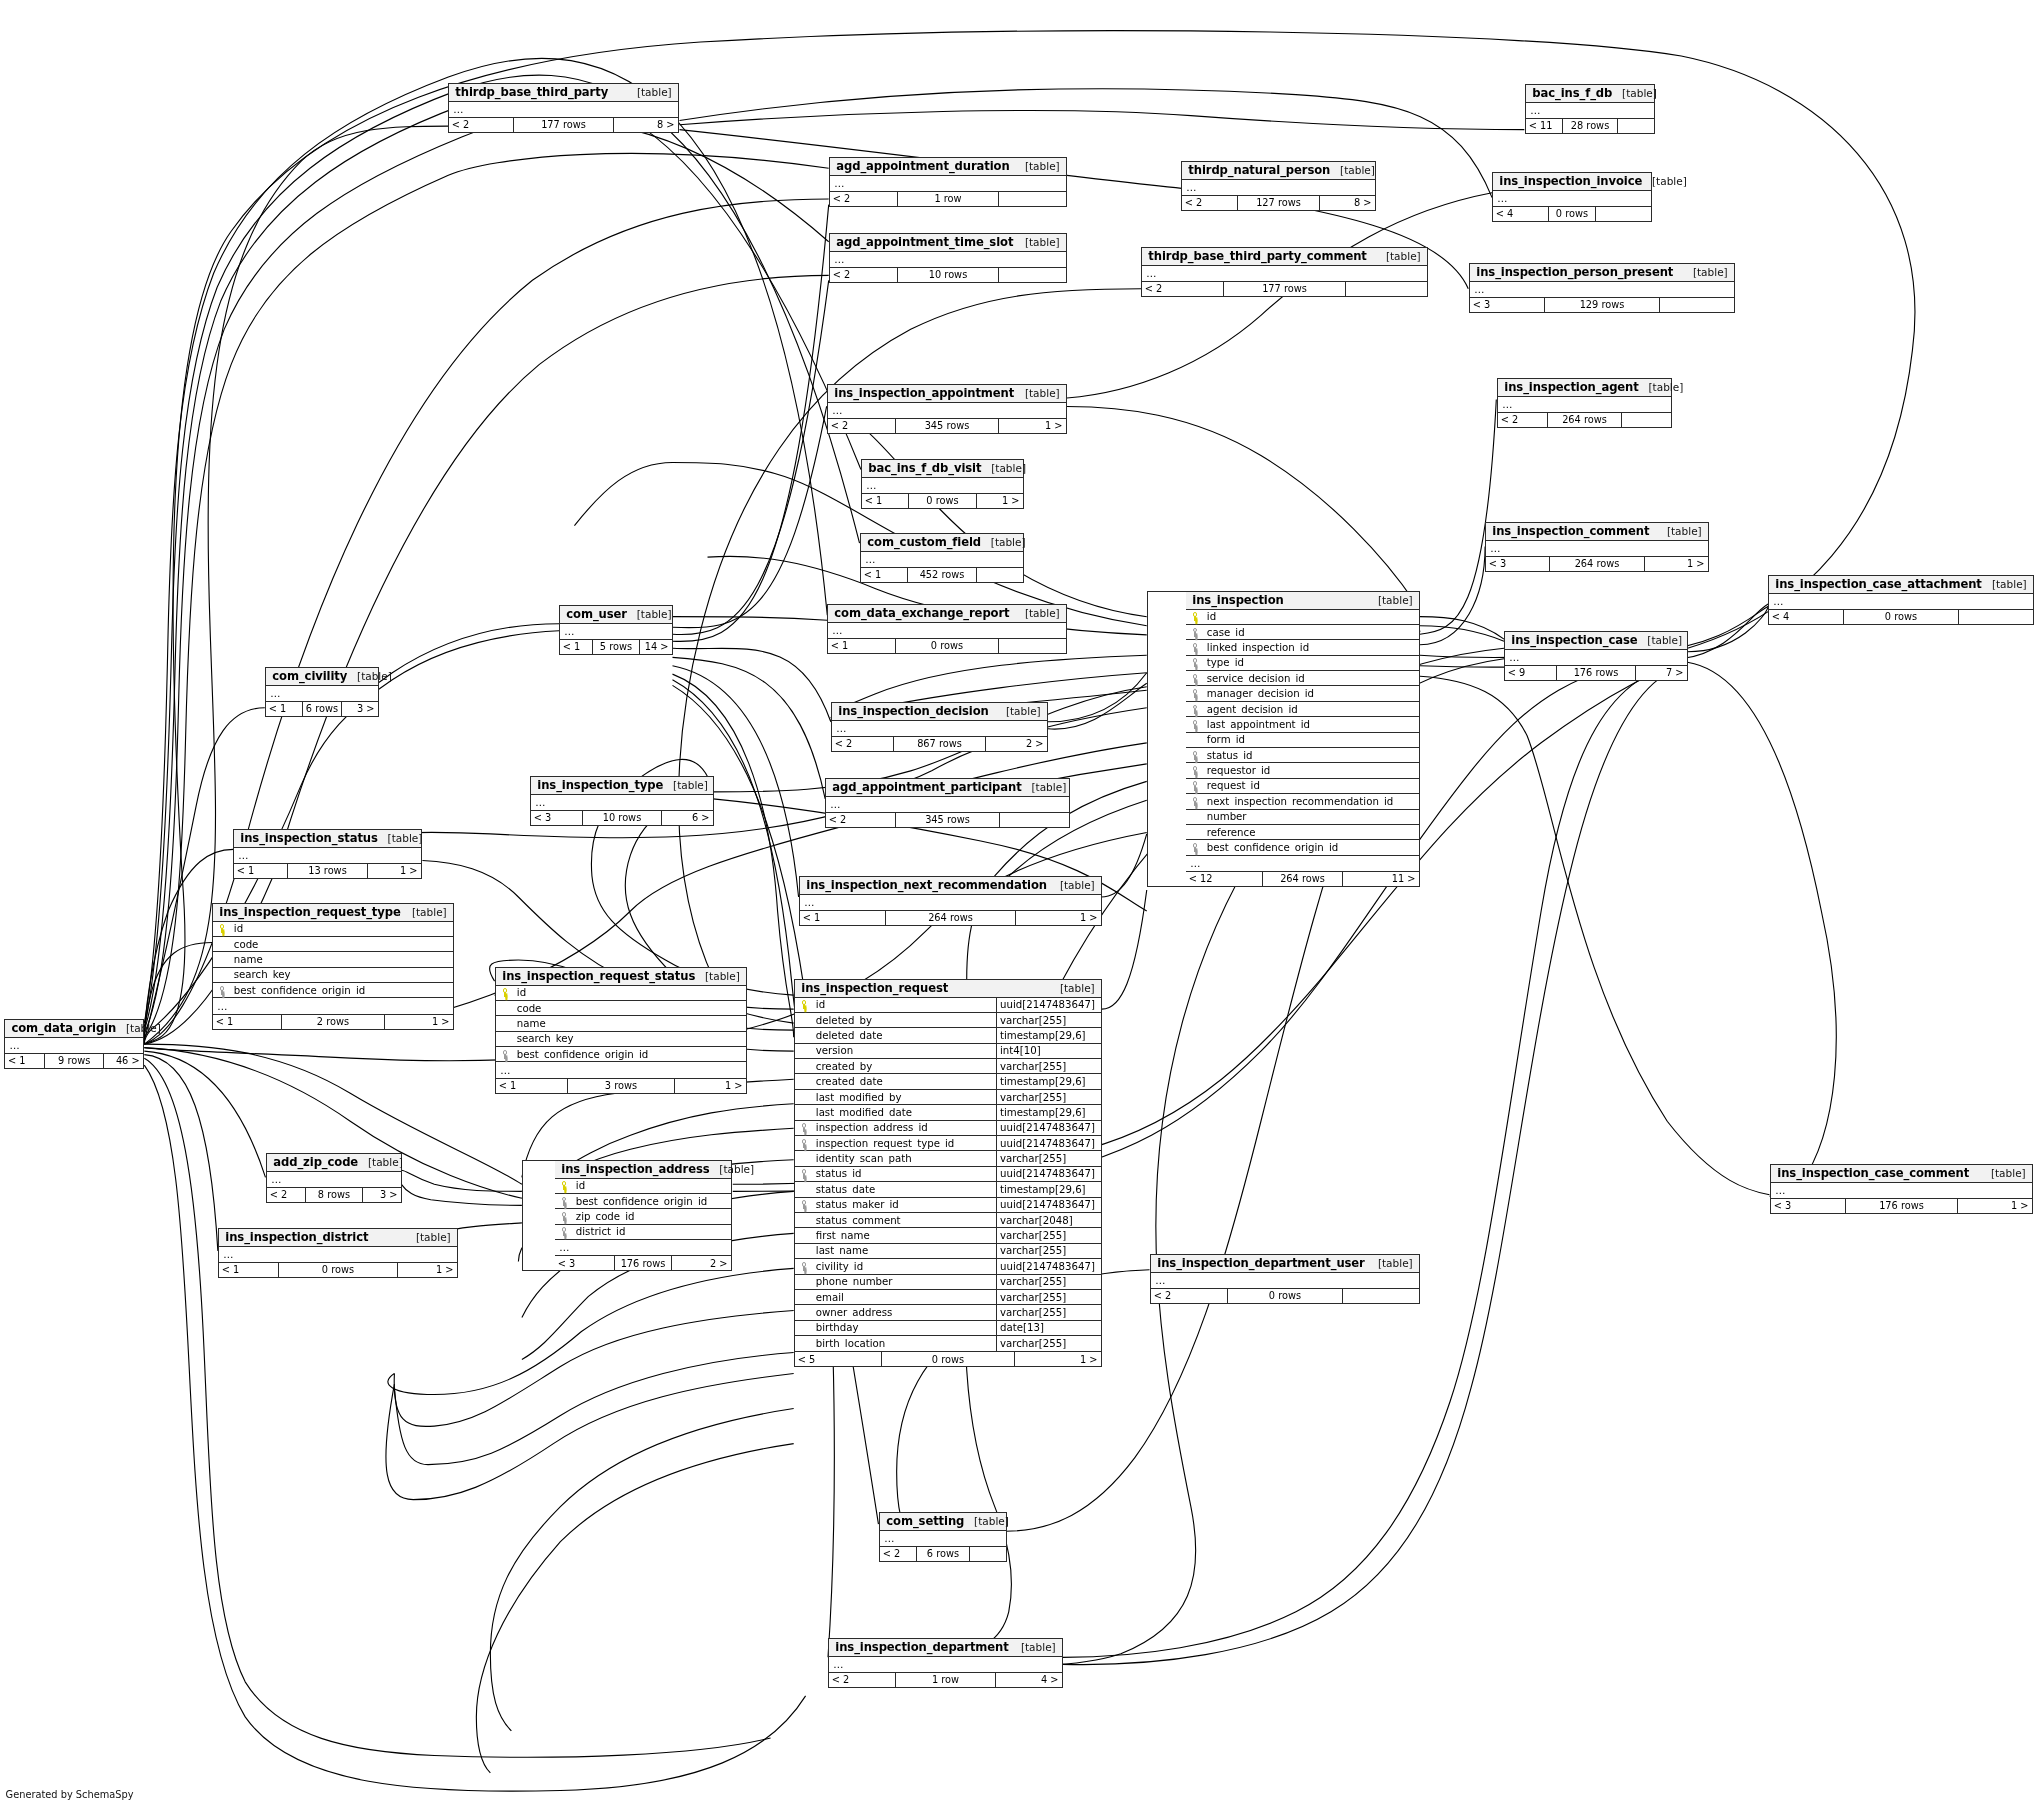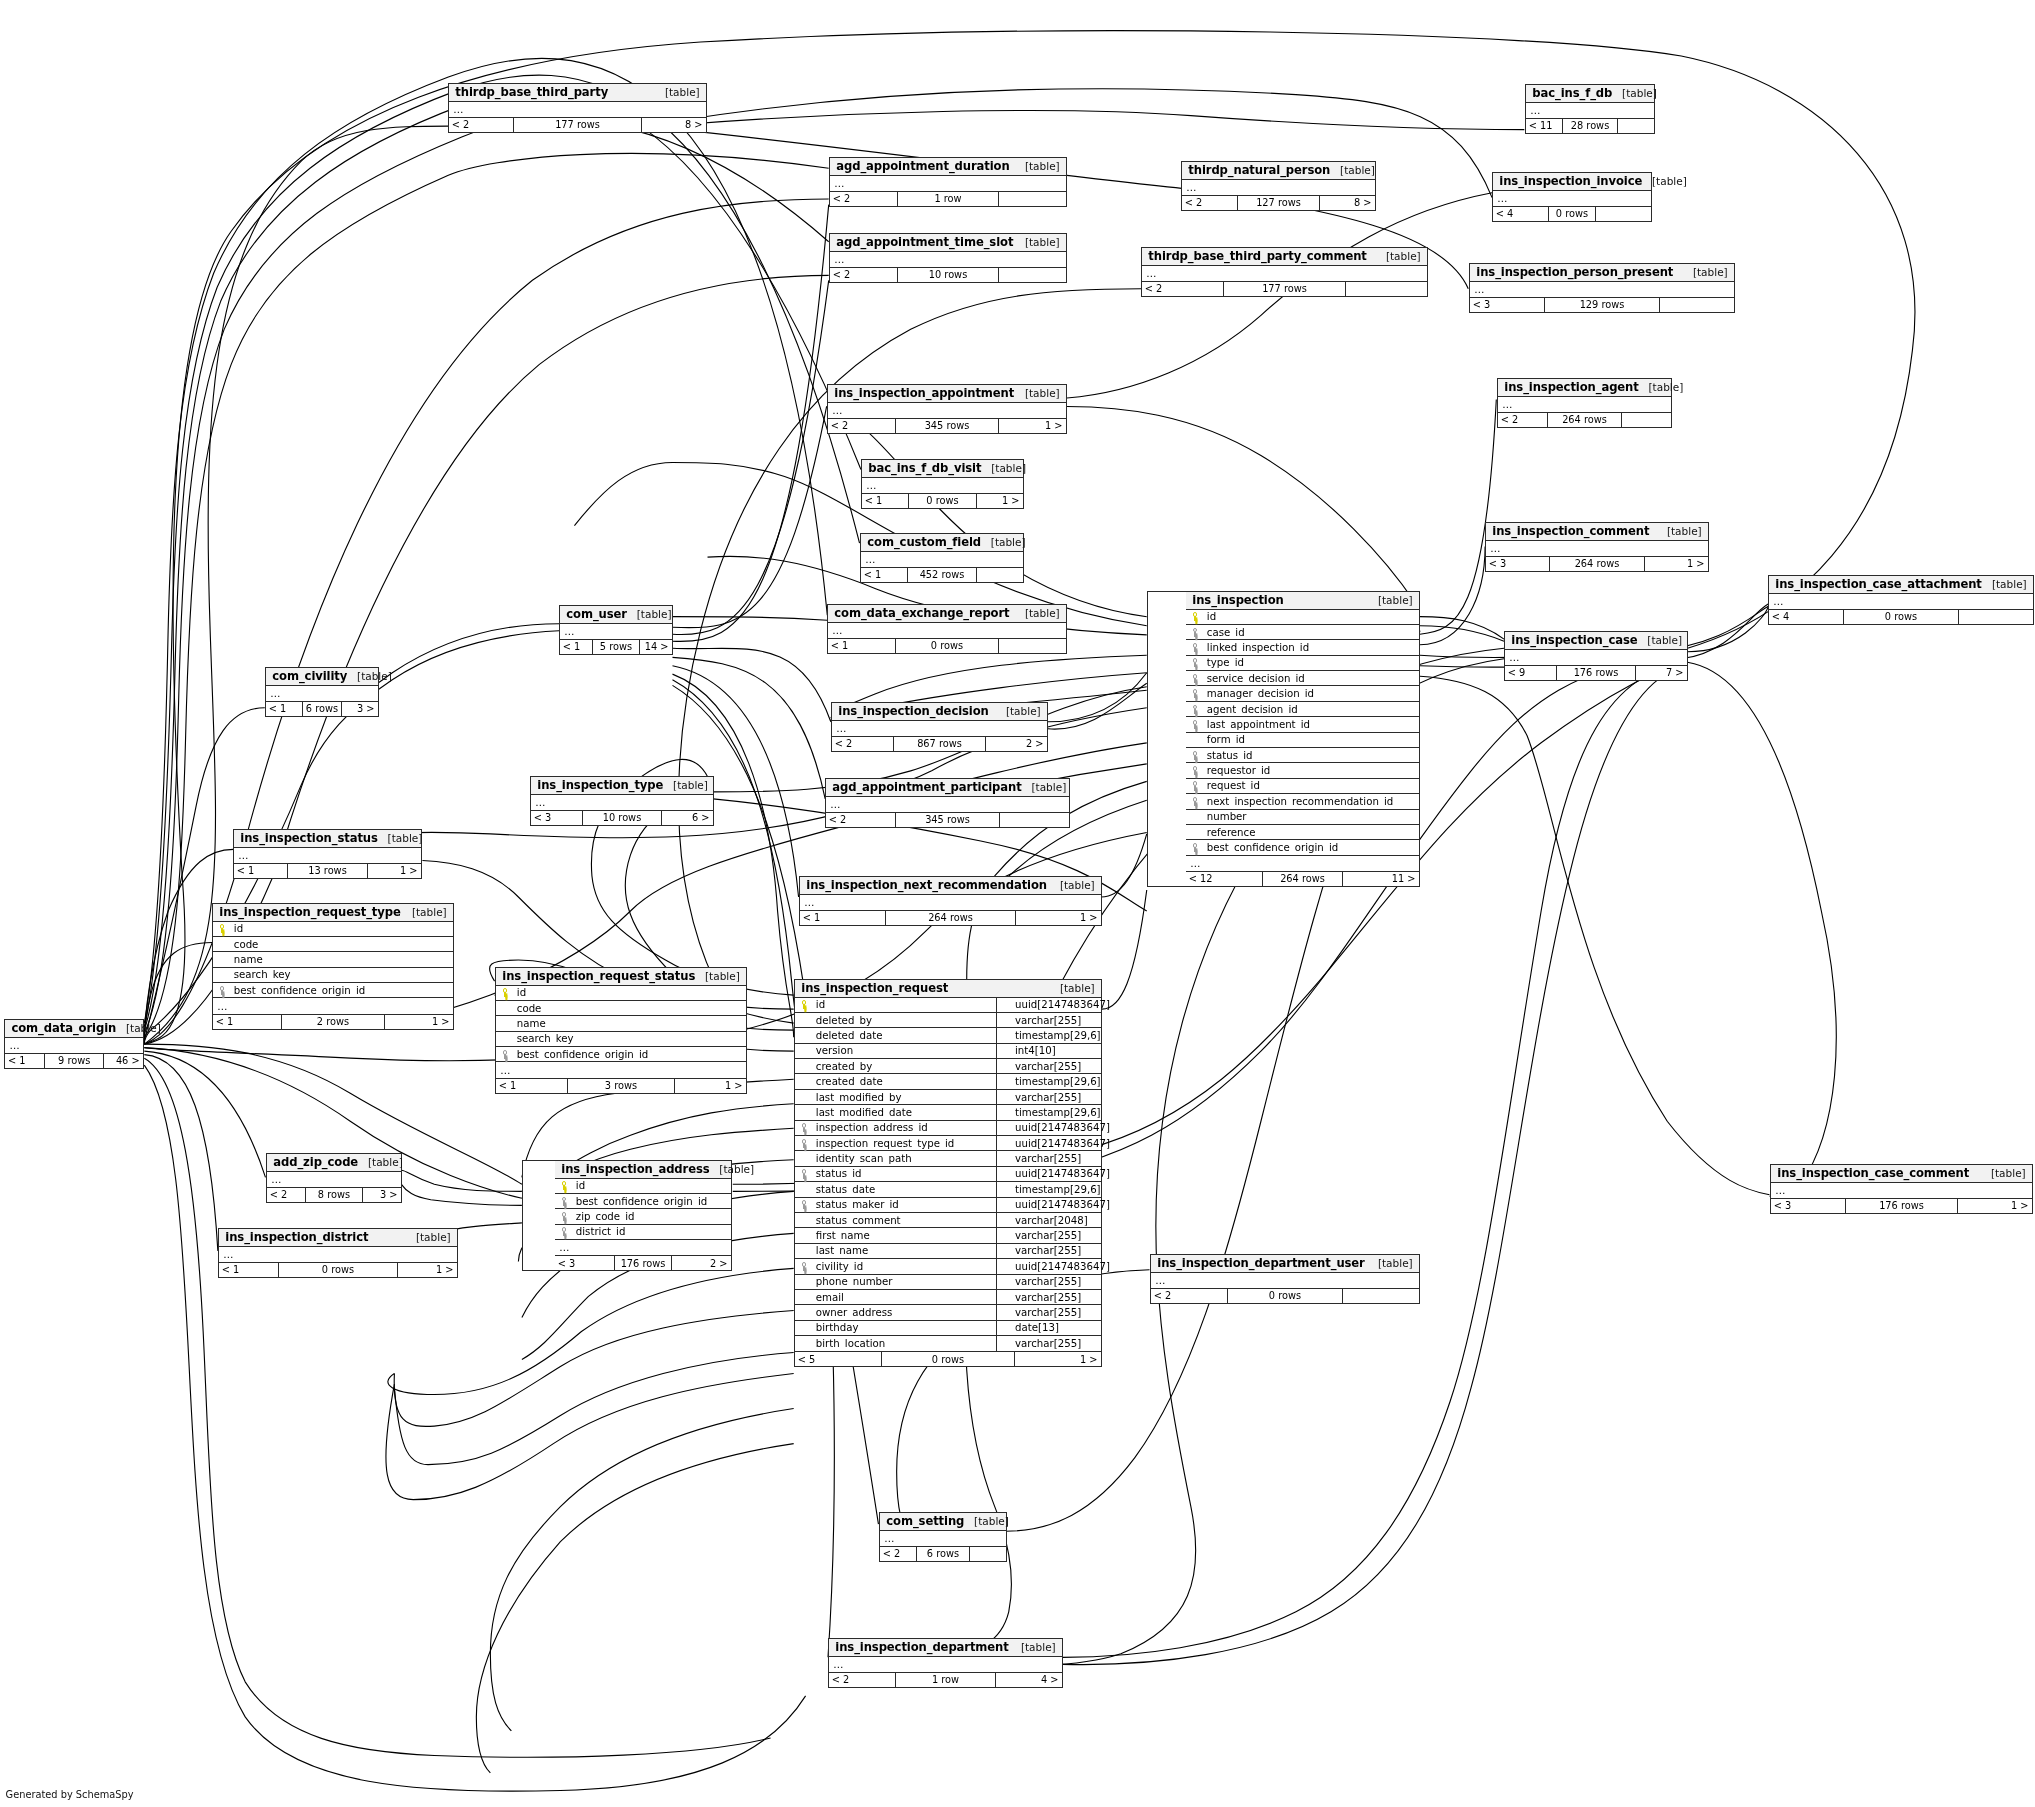--- a/index.html
+++ b/index.html
@@ -70,21 +70,21 @@
     align-items:center;
     justify-content:center;
   }
   .row .cname{
     padding-left:2.8px;
     flex:1 1 auto;
     overflow:hidden;
   }
   .row .ctype{
     border-left:0.7px solid #2b2b2b;
-    padding-left:18px;
+    padding-left:3px;
     height:100%;
     display:flex;
     align-items:center;
     box-sizing:border-box;
   }
   .row.ellipsis{
     padding-left:4.2px;
     letter-spacing:0.7px;
     color:#000;
   }
@@ -240,21 +240,21 @@
       <path d="M 206 1505 C 270 1510 300 1600 311 1785" fill="none" stroke="#000000" stroke-width="1.6"></path>
       <path d="M 206 1510 C 260 1540 280 1700 290 1900 C 300 2100 300 2300 350 2400 C 400 2480 500 2500 620 2505 C 800 2512 1000 2505 1100 2480" fill="none" stroke="#000000" stroke-width="1.6"></path>
       <path d="M 206 1520 C 250 1580 260 1750 270 1950 C 280 2150 290 2350 350 2450 C 420 2550 600 2560 800 2555 C 1000 2550 1100 2500 1150 2420" fill="none" stroke="#000000" stroke-width="1.6"></path>
       <path d="M 206 1480 C 250 1420 260 1250 265 1050 C 270 850 280 650 330 520 C 380 390 480 320 640 250 C 700 225 900 200 1183 240" fill="none" stroke="#000000" stroke-width="1.6"></path>
       <path d="M 206 1475 C 240 1400 250 1200 255 1000 C 260 800 270 600 320 470 C 380 330 500 260 660 195 C 760 155 950 140 1183 345" fill="none" stroke="#000000" stroke-width="1.6"></path>
       <path d="M 206 1470 C 235 1380 245 1150 250 950 C 255 760 265 560 315 430 C 375 290 500 210 660 150 C 800 100 1000 100 1229 670" fill="none" stroke="#000000" stroke-width="1.6"></path>
       <path d="M 206 1465 C 230 1360 240 1120 245 920 C 250 730 260 540 310 410 C 370 270 490 190 650 130 C 820 70 1050 80 1227 775" fill="none" stroke="#000000" stroke-width="1.6"></path>
       <path d="M 206 1460 C 228 1340 236 1100 240 900 C 245 700 255 520 305 390 C 365 250 480 170 640 110 C 830 40 1100 50 1181 878" fill="none" stroke="#000000" stroke-width="1.6"></path>
     </svg>
   <div id="nodes">
-      <div class="tbl" style="left: 448px; top: 83px; width: 259px;">
+      <div class="tbl" style="left: 448px; top: 83px; width: 231px;">
         <div class="hdr">
           <span class="tname">thirdp_base_third_party</span>
           <span class="ttag">[table]</span>
         </div>
         <div class="body">
           <div class="row ellipsis">…</div>
         </div>
         <div class="foot">
           <div class="f-left" style="width:64px">&lt; 2</div>
           <div class="f-mid">177 rows</div>

